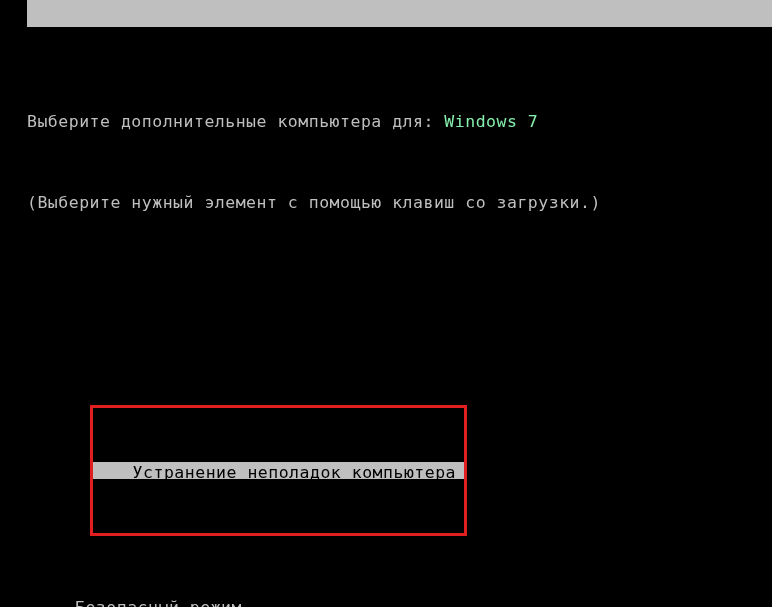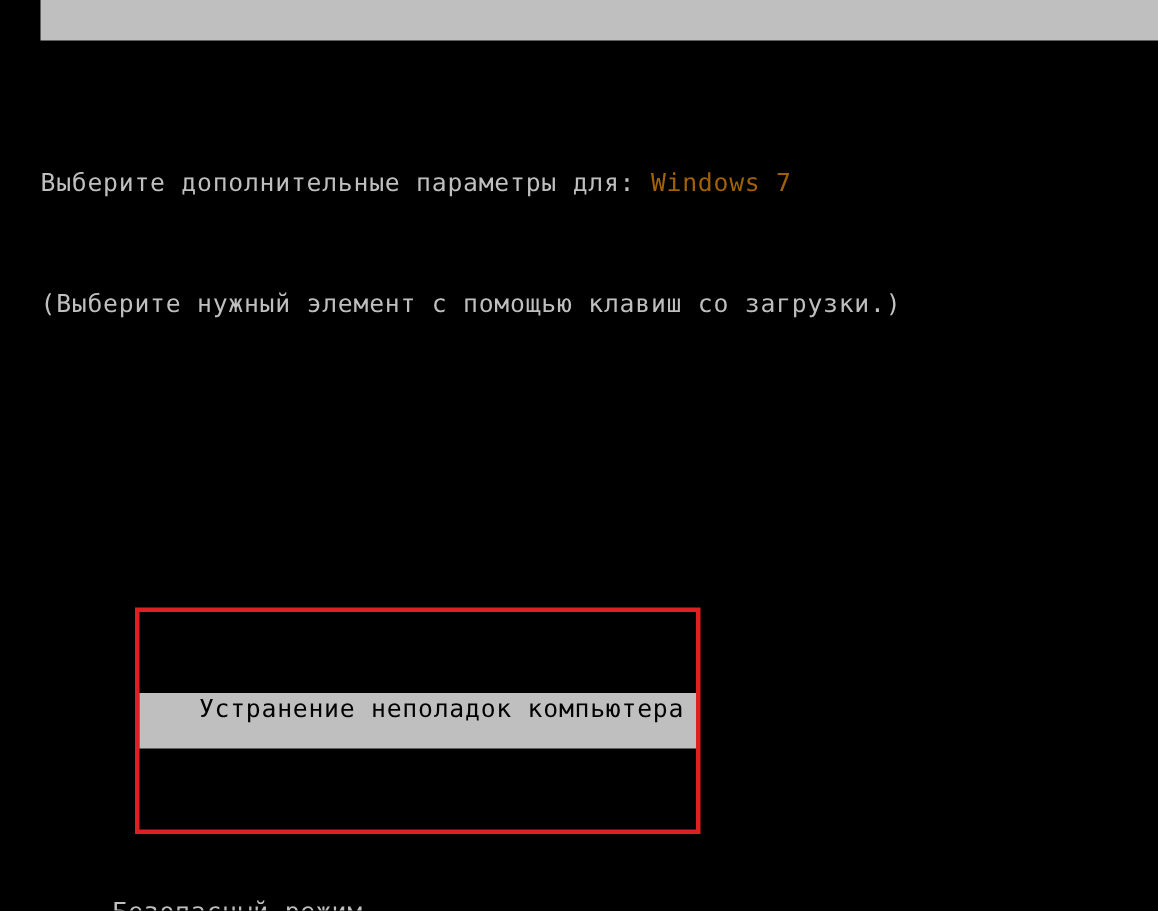--- a/index.html
+++ b/index.html
@@ -30,59 +30,59 @@
   }
   .content {
     margin-top: 27px;
     margin-left: 27px;
     white-space: pre;
   }
   .prompt-line {
     margin-bottom: 0;
   }
   .os-name {
-    color: #a16207;
+    color: #86efac;
   }
   .menu {
     margin-top: 27px;
   }
   .menu-item-wrap {
     height: 27px;
     line-height: 27px;
   }
   .selected-outer {
     border: 3px solid #e02020;
     display: inline-block;
     box-sizing: border-box;
     margin-left: 0;
   }
   .selected-inner {
     background: #bfbfbf;
     color: #000;
     padding: 0 8px 0 40px;
     line-height: 21px;
-    height: 37px;
+    height: 17px;
     white-space: pre;
   }
   .plain-item {
     padding-left: 48px;
   }
   .spacer {
     height: 27px;
   }
 </style>
 </head>
 <body>
 
 <div class="title-bar">
   <span>Дополнительные варианты загрузки</span>
 </div>
 
 <div class="content">
-  <div class="prompt-line"><span>Выберите дополнительные параметры для: </span><span class="os-name">Windows 7</span></div>
+  <div class="prompt-line"><span>Выберите дополнительные компьютера для: </span><span class="os-name">Windows 7</span></div>
   <div>(Выберите нужный элемент с помощью клавиш со загрузки.)</div>
 
   <div class="menu">
     <div class="menu-item-wrap">
       <span class="selected-outer">
         <div class="selected-inner">Устранение неполадок компьютера</div>
       </span>
     </div>
 
     <div class="spacer"></div>

